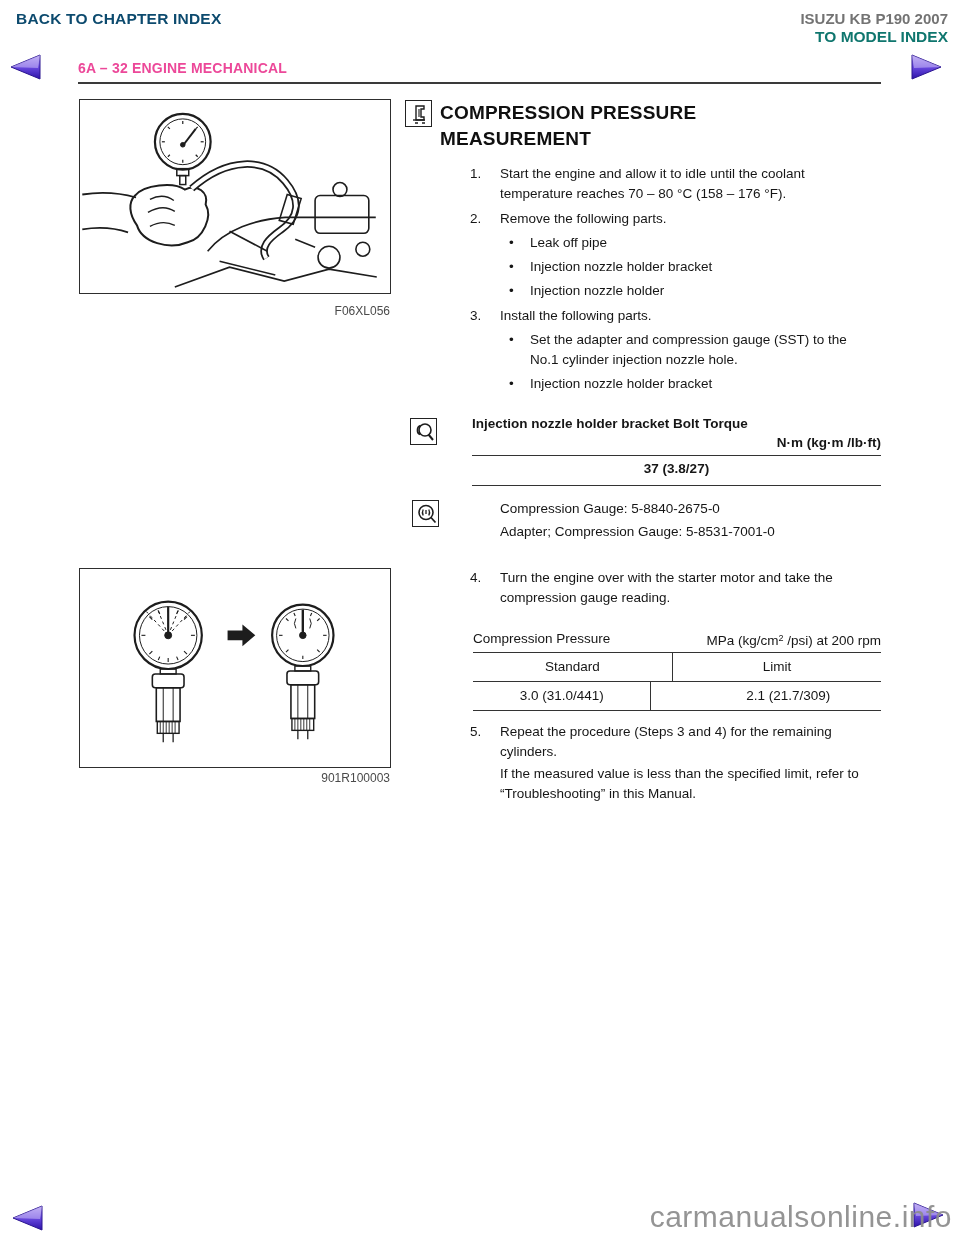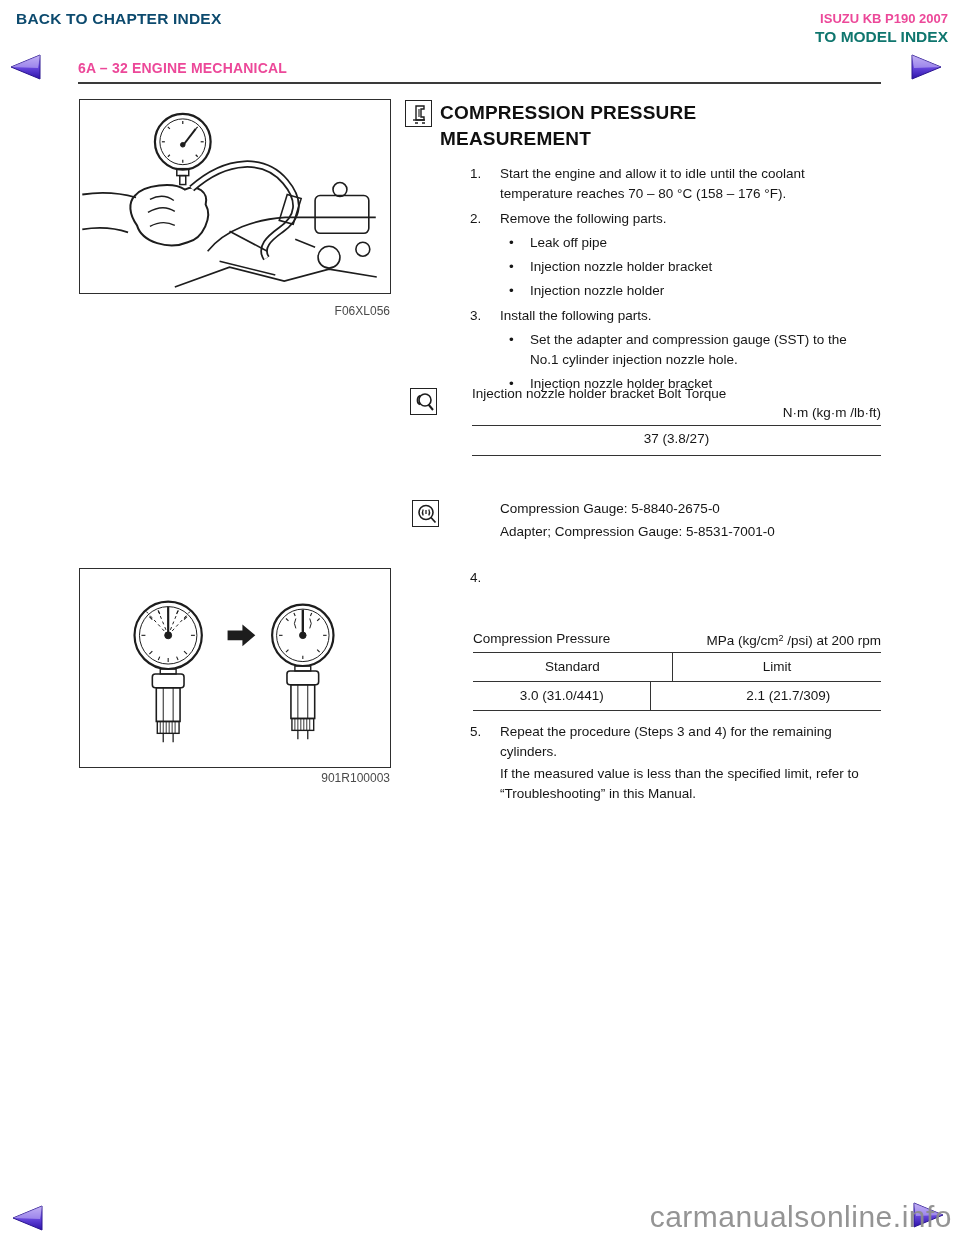--- a/index.html
+++ b/index.html
@@ -7,21 +7,21 @@
   #page {
     position:relative; width:960px; height:1242px; margin:0 auto;
     background:#ffffff; overflow:hidden;
     font-family:"Liberation Sans", sans-serif; color:#161616;
   }
   .abs { position:absolute; }
 
   
   .back-link { left:16px; top:10px; font-size:15.5px; font-weight:bold; color:#0c4a6e; letter-spacing:0.2px; }
   .top-right { right:12px; top:10px; text-align:right; line-height:18px; }
-  .model-title { font-size:13px; font-weight:bold; color:#ec4899; }
+  .model-title { font-size:15px; font-weight:bold; color:#737373; }
   .model-index { font-size:15.5px; font-weight:bold; color:#0f766e; }
   .section-head { left:78px; top:60px; font-size:14px; font-weight:bold; color:#ec4899; letter-spacing:0.2px; }
   .header-rule { left:78px; top:82px; width:803px; height:2px; background:#3a3a3a; }
 
   
   .nav-arrow { width:34px; height:30px; }
   .nav-tl { left:8px;  top:52px; }
   .nav-tr { left:910px; top:52px; }
   .nav-bl { left:10px; top:1203px; }
   .nav-br { left:912px; top:1200px; }
@@ -45,21 +45,21 @@
 
   .steps { left:470px; top:164px; width:411px; }
   .step { display:flex; margin-bottom:5px; }
   .step-num { width:30px; flex:none; font-size:13.5px; line-height:20px; }
   .step-text { width:365px; font-size:13.5px; line-height:20px; }
   .bullet { display:flex; margin-top:4px; }
   .bullet-dot { width:30px; flex:none; padding-left:9px; font-size:13.5px; line-height:20px; }
   .bullet-text { width:320px; font-size:13.5px; line-height:20px; }
 
   
-  .torque-block { left:405px; top:384px; width:476px; }
+  .torque-block { left:405px; top:414px; width:476px;font-weight:bold; }
   .torque-icon-box { position:absolute; left:5px; top:4px; }
   .torque-content { margin-left:67px; }
   .torque-label { font-size:13.5px; line-height:19px; }
   .torque-units { font-size:13.5px; line-height:19px; text-align:right; }
   .spec-rule { height:0; border-top:1.5px solid #333; margin-top:3px; }
   .torque-value { font-size:13.5px; line-height:26px; text-align:center; }
 
   
   .tools-block { left:405px; top:497px; width:476px; }
   .tools-icon-box { position:absolute; left:7px; top:3px; }
@@ -337,20 +337,21 @@
       </g>
       <line x1="219" y1="163" x2="219" y2="172" stroke-width="1.3"></line>
       <line x1="229" y1="163" x2="229" y2="172" stroke-width="1.3"></line>
     </svg>
   </div>
   <div class="abs fig-caption cap2">901R100003</div>
 
   <div class="abs step4">
     <div class="step">
       <div class="step-num">4.</div>
+      <div class="step-text">Turn the engine over with the starter motor and take the compression gauge reading.</div>
     </div>
   </div>
 
   <div class="abs ptable">
     <div class="pt-caption">
       <span>Compression Pressure</span>
       <span><span>MPa (kg/cm</span><sup class="u2">2</sup><span> /psi) at 200 rpm</span></span>
     </div>
     <div class="pt-row">
       <div class="pt-cell c1">Standard</div>

